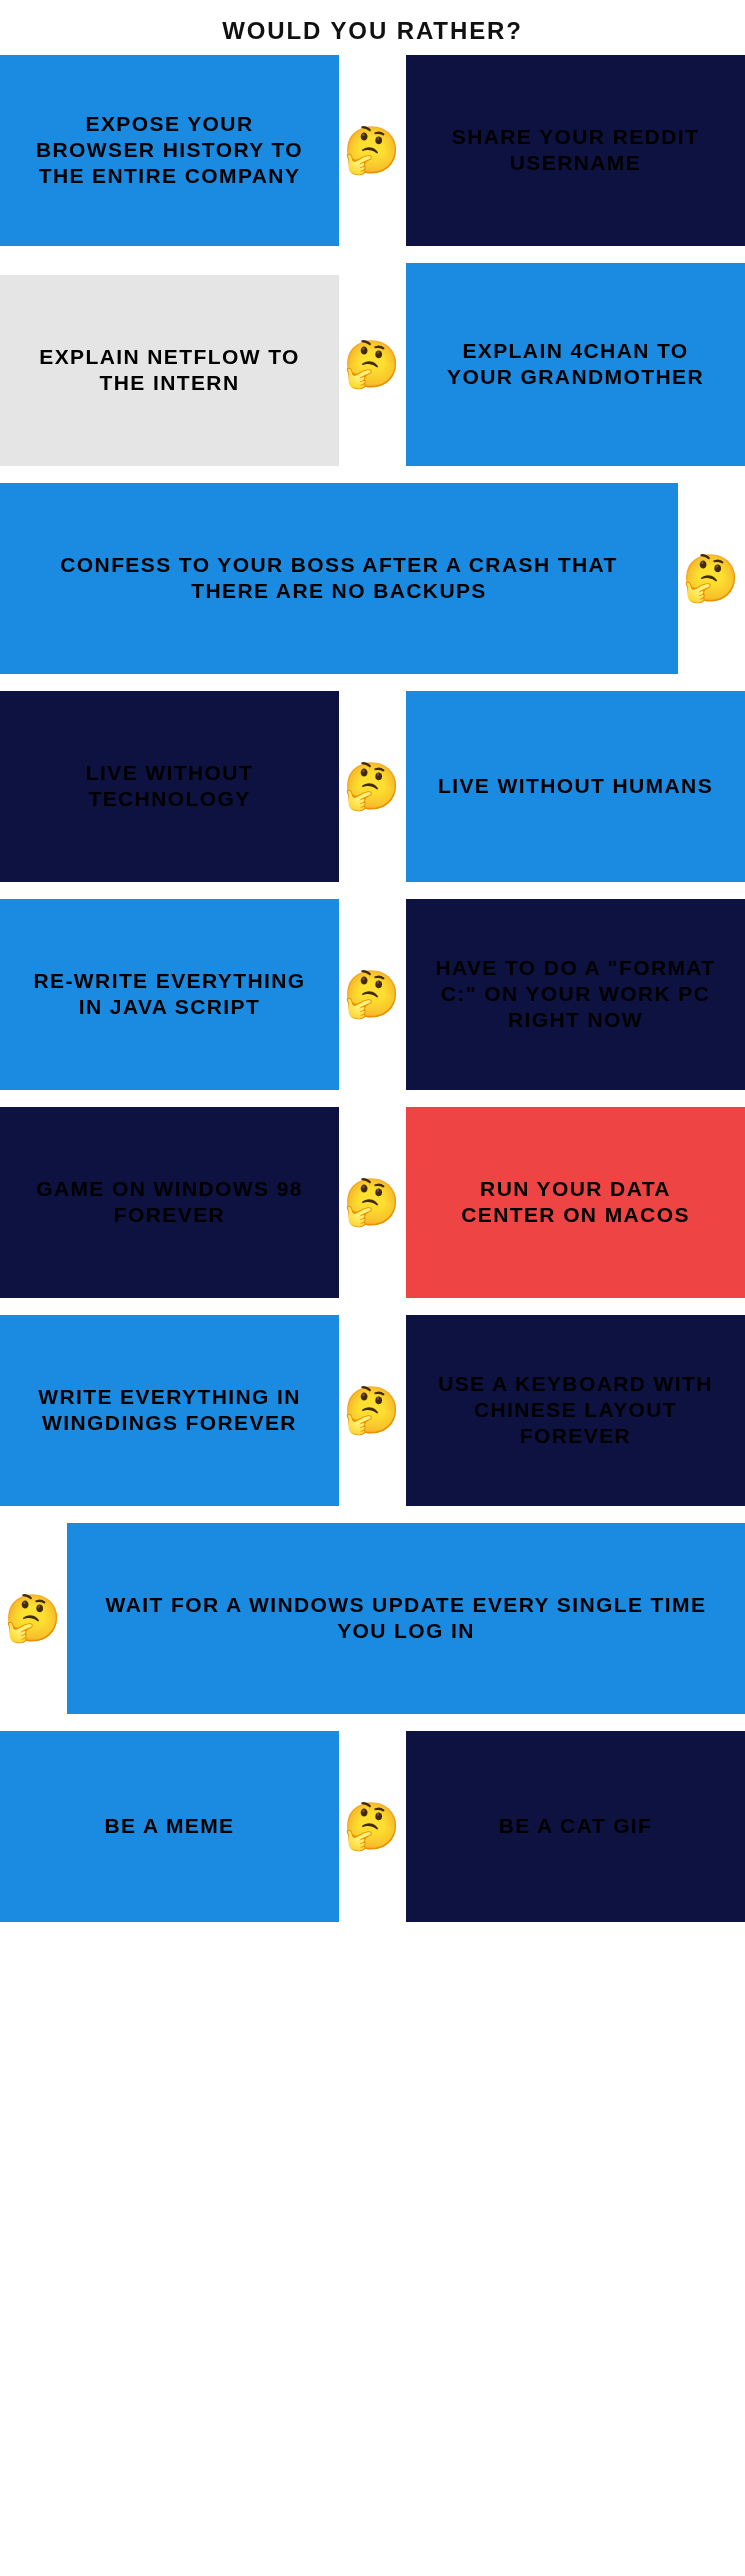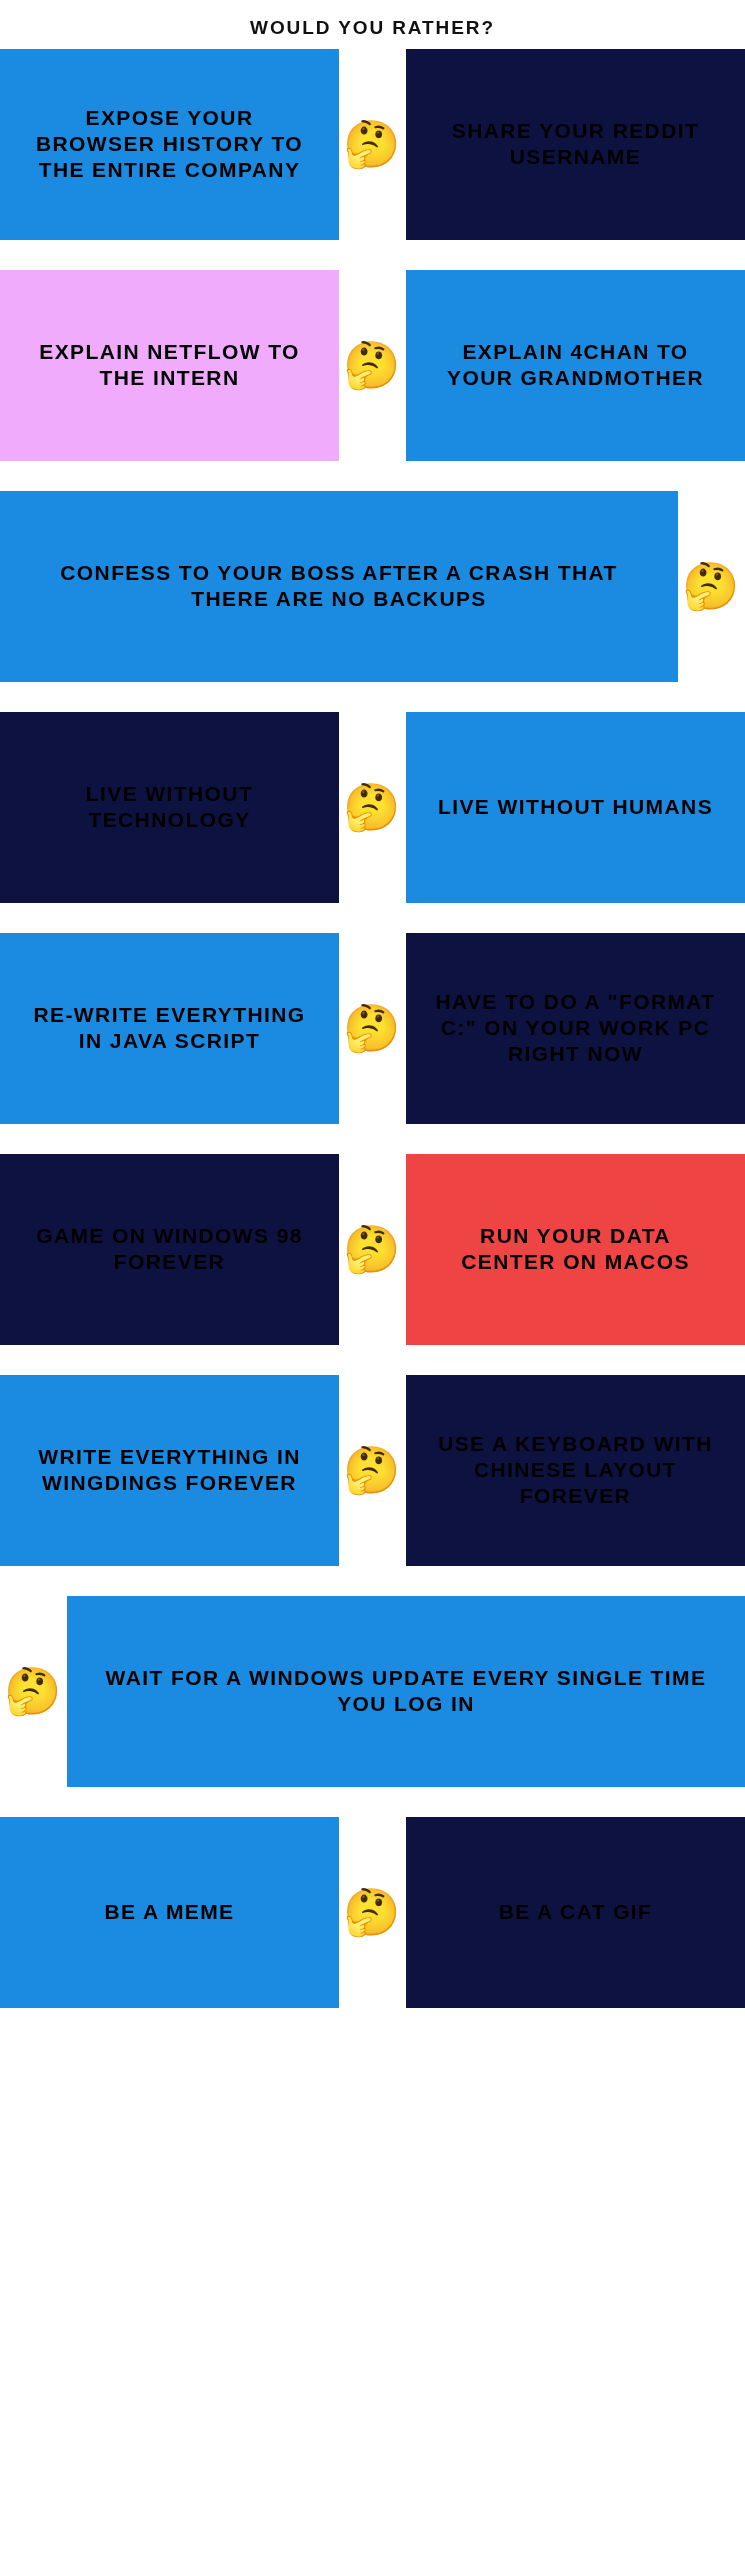--- a/index.html
+++ b/index.html
@@ -4,30 +4,30 @@
   <style>
     * { margin: 0; padding: 0; box-sizing: border-box; }
     body {
       width: 745px;
       background: #fff;
       font-family: 'Arial Black', 'Arial Bold', Arial, sans-serif;
     }
     .page-title {
       text-align: center;
       padding: 17px 19px 9.5px;
-      font-size: 19px;
+      font-size: 24px;
       font-weight: 900;
       letter-spacing: 1.9px;
       color: #111;
       text-transform: uppercase;
     }
     .rows-container {
       display: flex;
       flex-direction: column;
-      gap: 13px;
+      gap: 0;
       justify-content: center;
     }
     .row {
       display: flex;
       flex-direction: row;
       align-items: stretch;
       position: relative;
       margin-bottom: 17px;
     }
     .cell {
@@ -53,21 +53,21 @@
       align-items: center;
       justify-content: center;
       font-size: 46px;
       position: relative;
       z-index: 2;
       background: transparent;
     }
     
     .row-1 .cell-left { background: #1a8be0; }
     .row-1 .cell-right { background: #0d1240; }
-    .row-2 .cell-left { background: #f0abfc; }
+    .row-2 .cell-left { background: #e5e5e5; margin-top: 12px; }
     .row-2 .cell-right { background: #1a8be0; }
     .row-3 .cell-left { background: #1a8be0; }
     .row-3 .cell-right { background: #0d1240; }
     .row-4 .cell-left { background: #0d1240; }
     .row-4 .cell-right { background: #1a8be0; }
     .row-5 .cell-left { background: #1a8be0; }
     .row-5 .cell-right { background: #0d1240; }
     .row-6 .cell-left { background: #0d1240; }
     .row-6 .cell-right { background: #ef4444; }
     .row-7 .cell-left { background: #1a8be0; }

